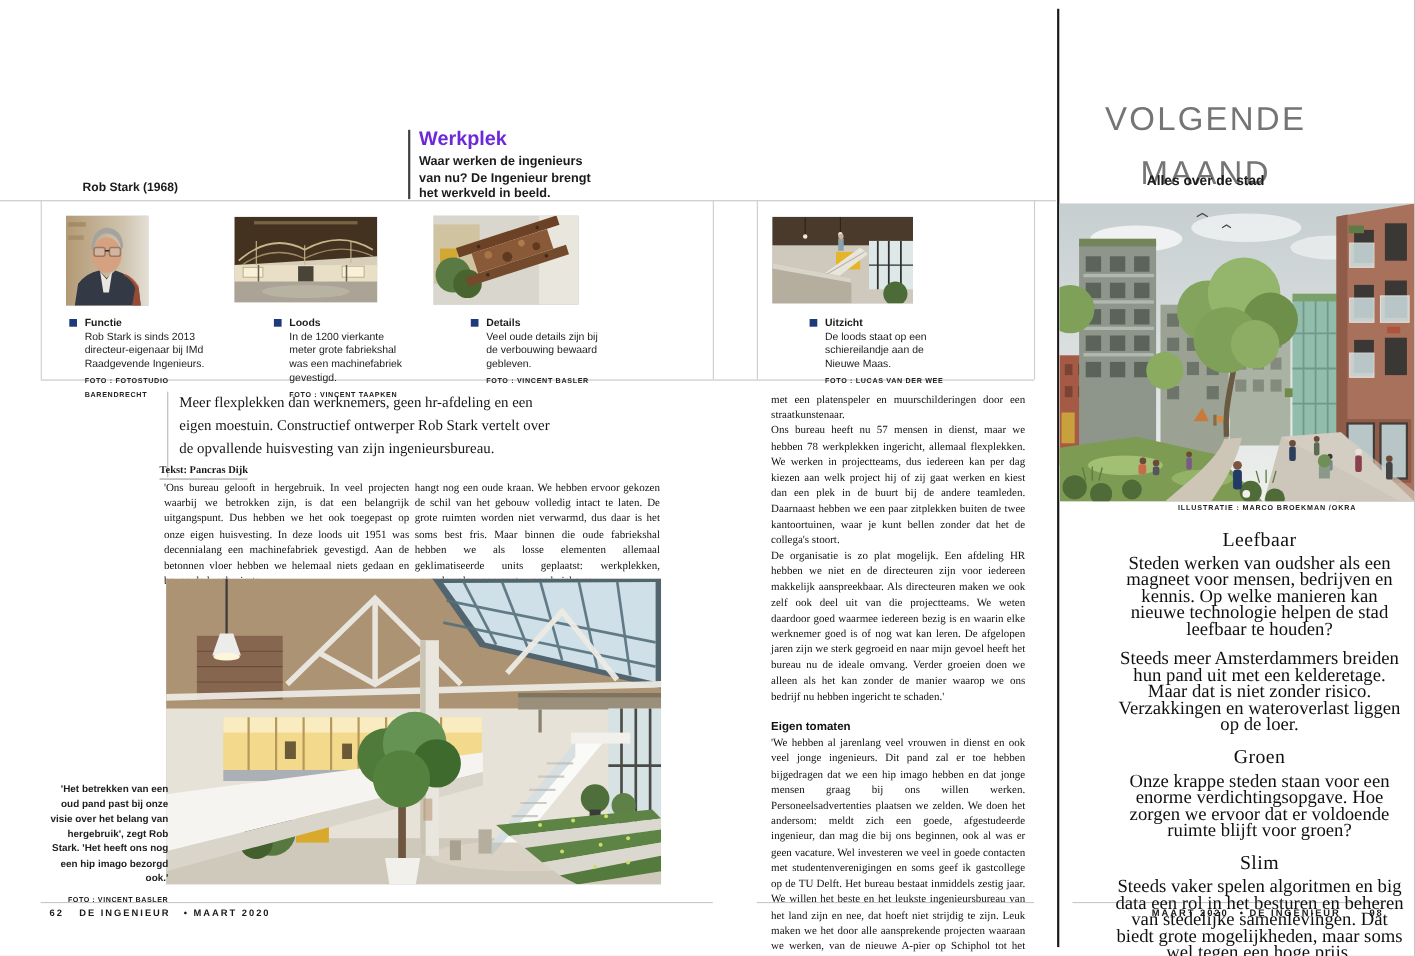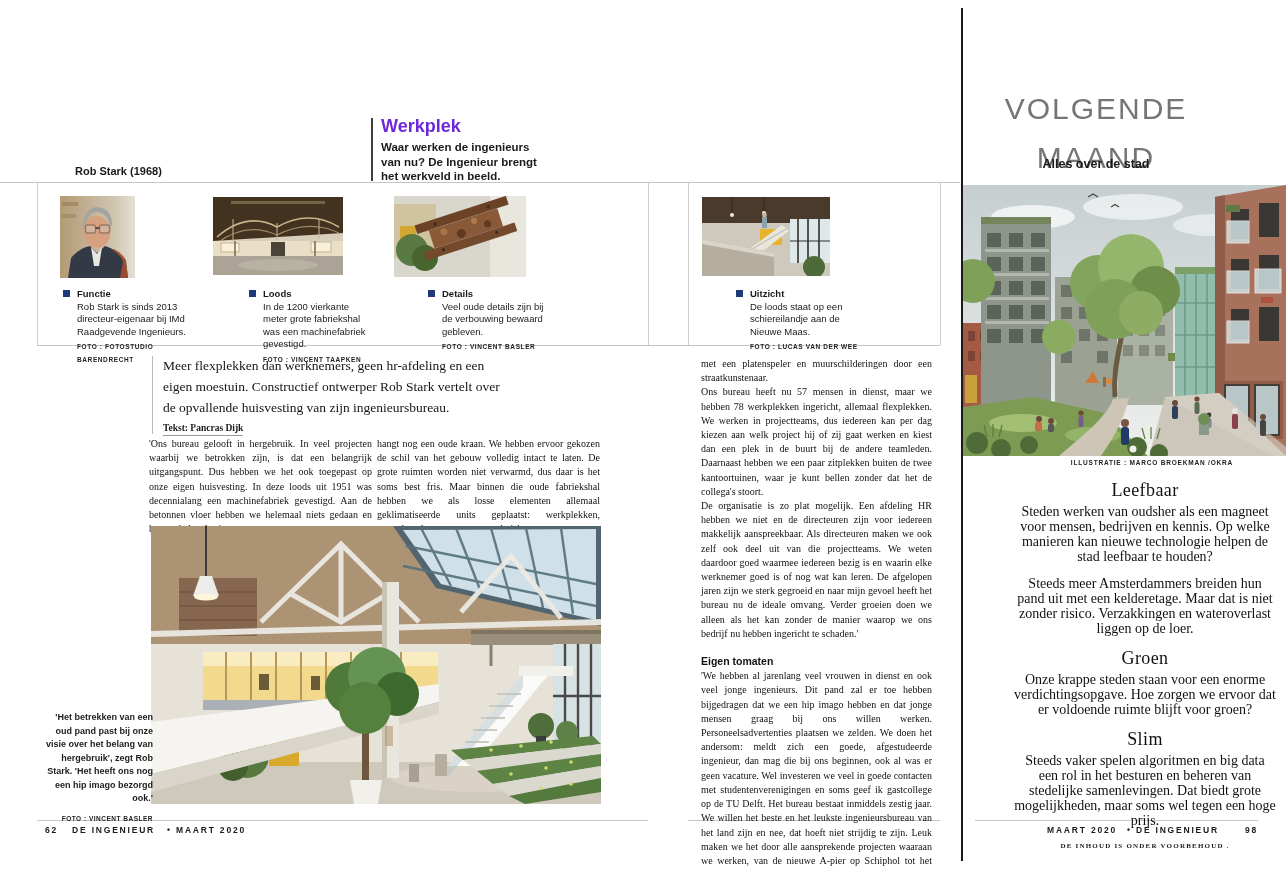--- a/index.html
+++ b/index.html
@@ -19,21 +19,21 @@
   .ph{position:absolute;overflow:hidden;background:#ccc;}
   .cap{position:absolute;top:288px;width:112px;font-size:9.5px;line-height:12.5px;}
   .cap .bullet{position:absolute;left:-14px;top:2px;width:7px;height:7px;background:#1e3a7a;}
   .cap .cap-title{font-weight:bold;}
   .cap .cap-credit{margin-top:3px;font-size:6.5px;font-weight:bold;letter-spacing:.6px;color:#222;}
 
   
   .intro-line{left:152px;top:356px;width:1px;height:78px;background:#b9b9b9;}
   .intro{left:163px;top:355px;width:348px;font-family:"Liberation Serif",serif;
          font-size:13.5px;line-height:21px;color:#151515;}
-  .byline{left:163px;top:423px;font-family:"Liberation Serif",serif;font-size:9.5px;
+  .byline{left:145px;top:423px;font-family:"Liberation Serif",serif;font-size:9.5px;
           font-weight:bold;border-bottom:1px solid #9a9a9a;padding-bottom:2px;}
   .bodycol{position:absolute;font-family:"Liberation Serif",serif;font-size:10px;
            line-height:14.2px;text-align:justify;color:#111;}
   .bodycol p{margin:0;}
   .subhead{font-family:"Liberation Sans",sans-serif;font-size:10.5px;font-weight:bold;
            margin:13px 0 1px 0 !important;text-align:left;}
 
   
   .pullquote{left:40px;top:711px;width:113px;text-align:right;font-size:9px;font-weight:bold;
              line-height:13.5px;color:#1d1d1d;}
@@ -47,21 +47,21 @@
   
   .pagdiv{left:961px;top:8px;width:2px;height:853px;background:#1a1a1a;}
   .nm-title{left:963px;top:84px;width:266px;text-align:center;color:#757575;
             font-size:30px;line-height:49px;letter-spacing:2px;}
   .nm-sub{left:963px;top:157px;width:266px;text-align:center;font-size:12.5px;font-weight:bold;}
   .ill-credit{left:963px;top:459px;width:270px;text-align:right;font-size:6.5px;
               font-weight:bold;letter-spacing:.8px;color:#222;}
   .nm-sections{left:1014px;top:480px;width:262px;text-align:center;font-family:Liberation Serif, serif;}
   .nm-sec{margin-bottom:12px;}
   .nm-sec h3{margin:0 0 3px 0;font-size:18px;font-weight:normal;letter-spacing:.4px;color:#101010;}
-  .nm-sec p{margin:0;font-size:14px;line-height:15px;color:#101010;}
+  .nm-sec p{margin:0;font-size:17px;line-height:15px;color:#101010;}
   .disclaimer{margin-top:14px;font-size:7px;font-weight:bold;letter-spacing:1.2px;}
 </style>
 </head>
 <body>
 
 <div id="spread">
 
   <div class="rule" style="left:0;top:182px;width:960px;height:1px;"></div>
   <div class="rule" style="left:37px;top:345px;width:903px;height:1px;"></div>
   <div class="vrule" style="left:37px;top:182px;width:1px;height:163px;"></div>

